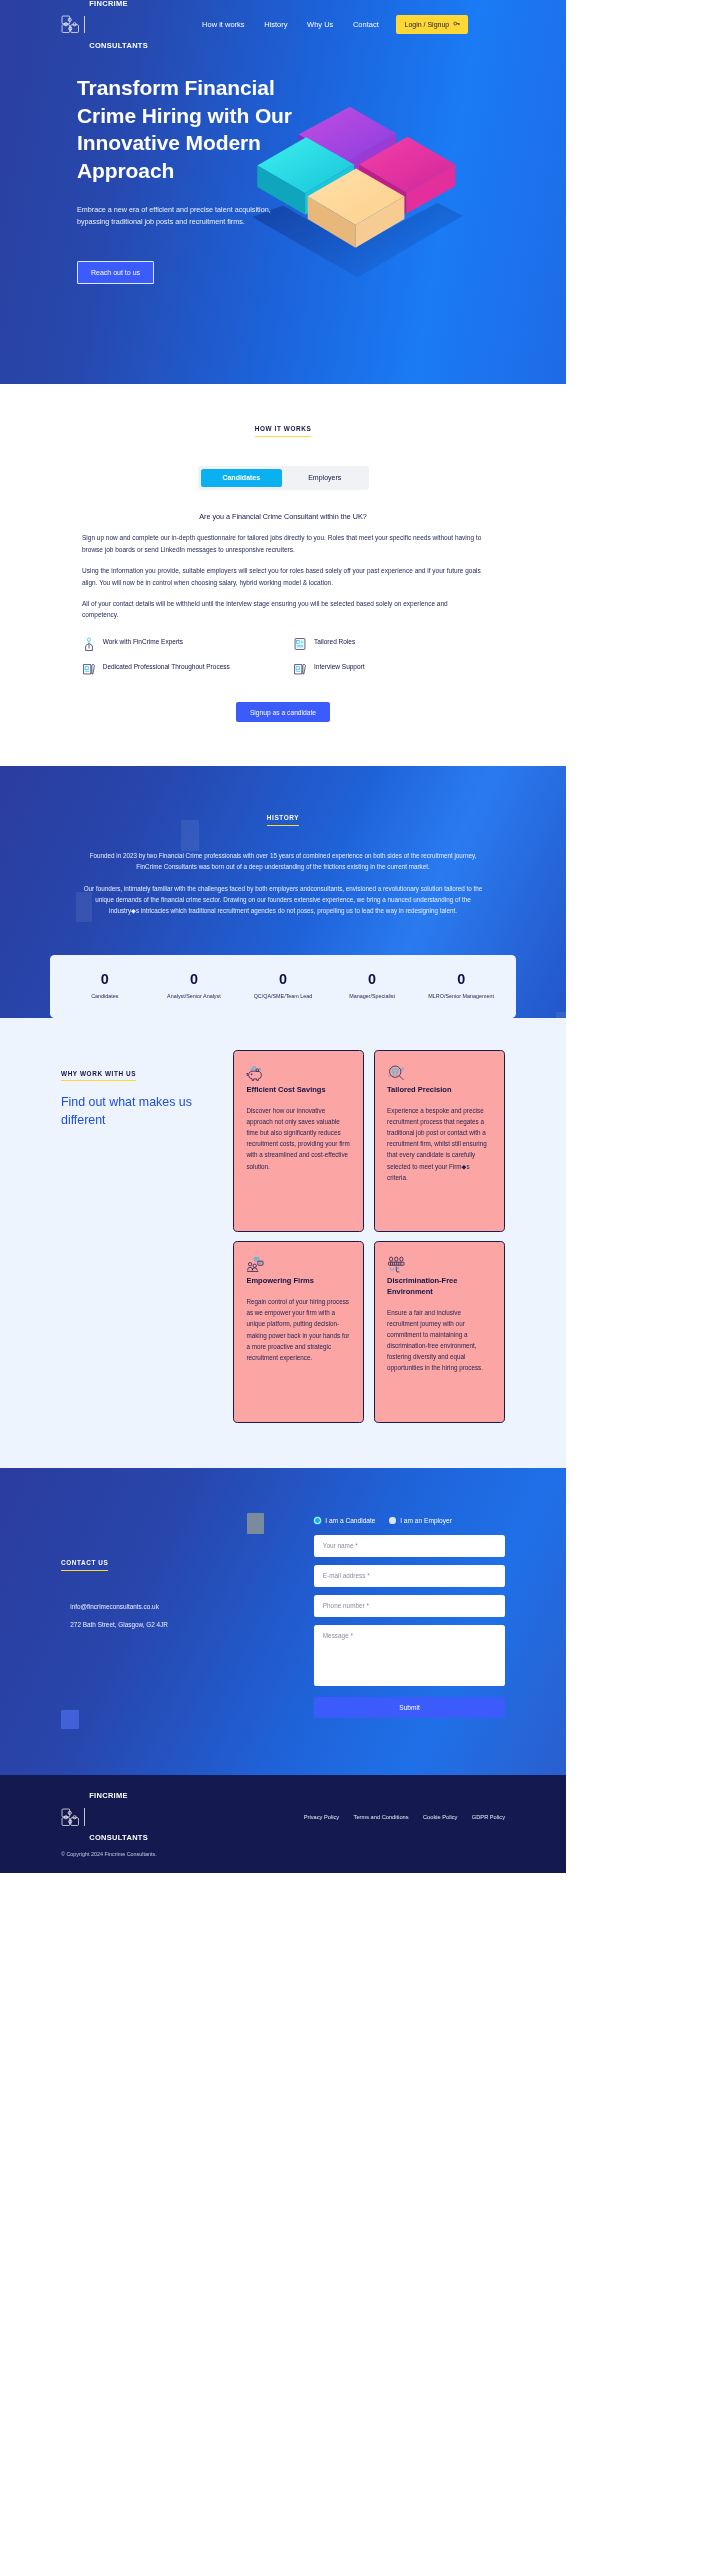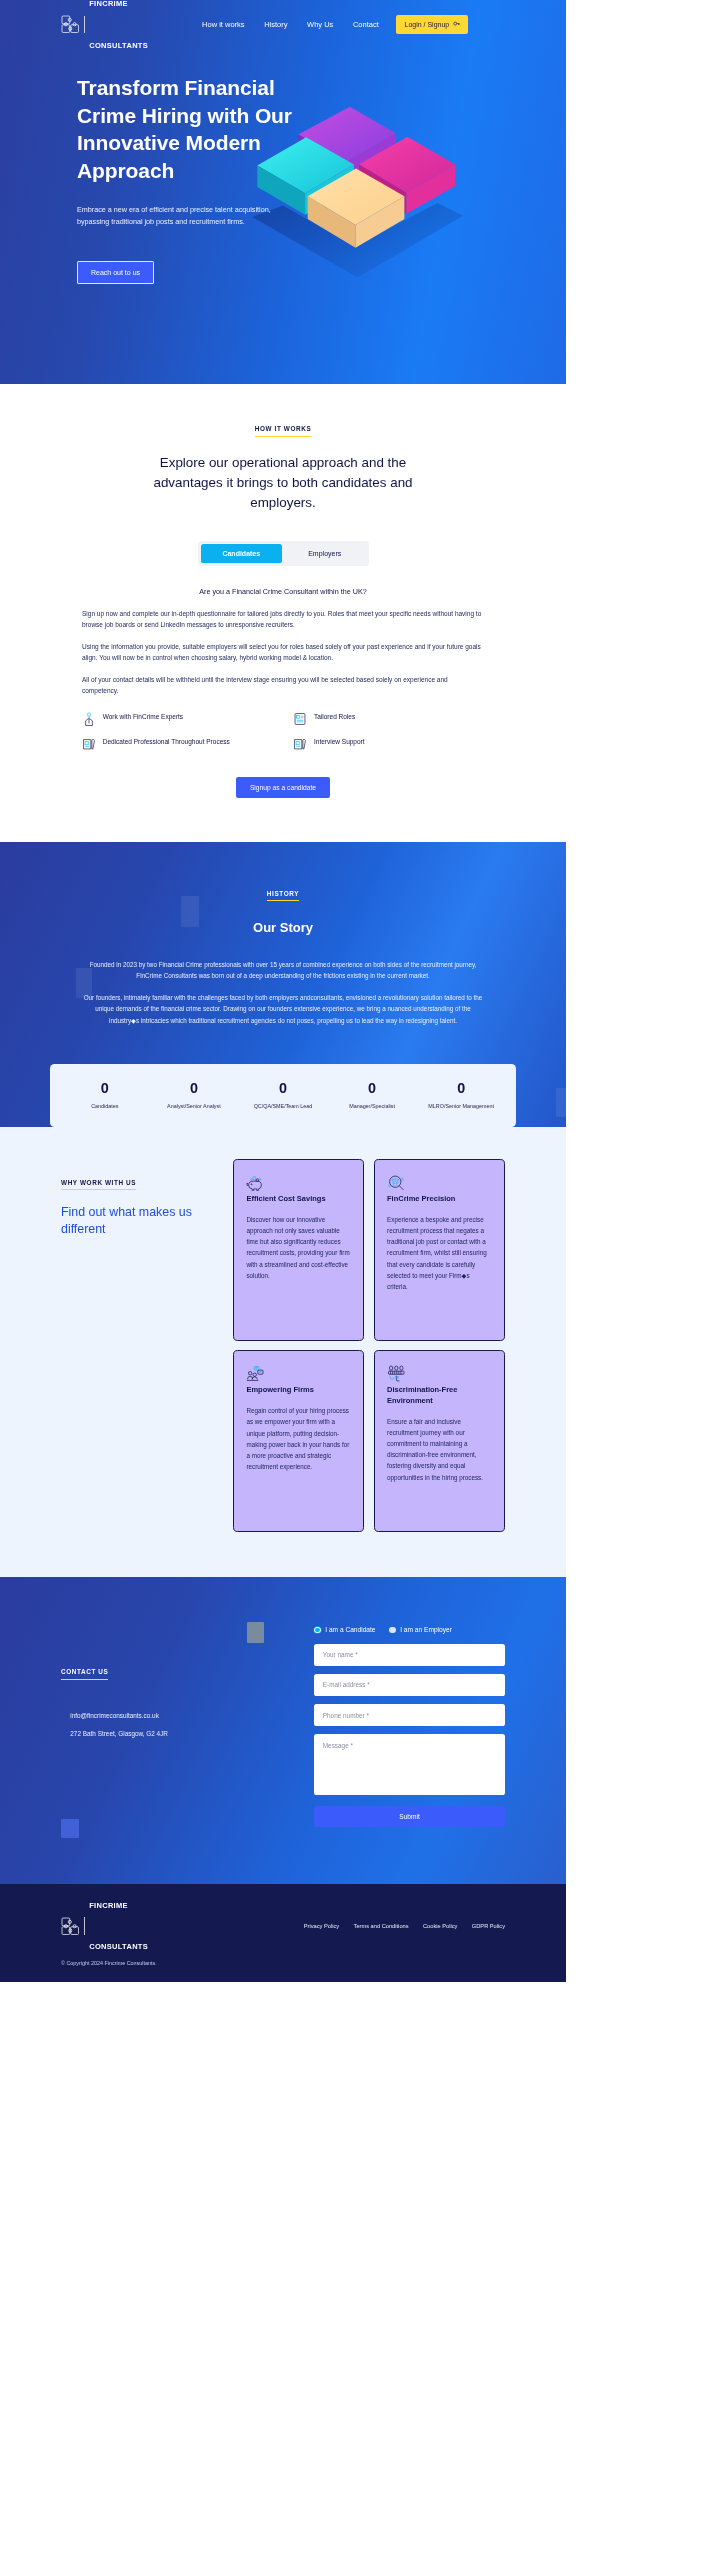--- a/index.html
+++ b/index.html
@@ -203,21 +203,21 @@
   .why-left h2 {
     font-size: 12.4px; font-weight: 400; line-height: 1.38; color: #1d4ed8; margin-top: 13.4px;
   }
   .cards {
     flex: 1;
     display: grid;
     grid-template-columns: 1fr 1fr;
     gap: 9.3px;
   }
   .card {
-    background: #c4b5fd;
+    background: #fca5a5;
     border: 0.5px solid #151a52;
     border-radius: 4.6px;
     padding: 13.4px 12.4px 15.5px 12.4px;
     min-height: 182px;
   }
   .card .ci { width: 18.5px; height: 18.5px; margin-bottom: 13.4px; }
   .card h4 { font-size: 7.5px; font-weight: 700; color: #111445; line-height: 1.42; }
   .card p { font-size: 6.3px; line-height: 1.77; color: #1d2350; margin-top: 9.3px; }
 
   
@@ -377,21 +377,20 @@
 
     <div class="hero-inner">
       <h1>Transform Financial Crime Hiring with Our Innovative Modern Approach</h1>
       <p>Embrace a new era of efficient and precise talent acquisition, bypassing traditional job posts and recruitment firms.</p>
       <button class="hero-cta">Reach out to us</button>
     </div>
   </section>
 
   <section class="how">
     <span class="eyebrow">HOW IT WORKS</span>
-    <h2>Explore our operational approach and the advantages it brings to both candidates and employers.</h2>
 
     <div class="toggle">
       <button class="on">Candidates</button>
       <button>Employers</button>
     </div>
 
     <div class="panel">
       <h3>Are you a Financial Crime Consultant within the UK?</h3>
       <p>Sign up now and complete our in-depth questionnaire for tailored jobs directly to you. Roles that meet your specific needs without having to browse job boards or send LinkedIn messages to unresponsive recruiters.</p>
       <p>Using the information you provide, suitable employers will select you for roles based solely off your past experience and if your future goals align. You will now be in control when choosing salary, hybrid working model &amp; location.</p>
@@ -449,21 +448,20 @@
 
   <section class="history">
     <span class="blk" style="left:181px;top:54px;width:17.5px;height:31px;"></span>
     <span class="blk" style="left:76px;top:126px;width:15.5px;height:30px;"></span>
     <span class="blk" style="left:606px;top:33px;width:15.5px;height:31px;"></span>
     <span class="blk" style="left:618px;top:129px;width:17.5px;height:32px;"></span>
     <span class="blk" style="left:117px;top:242px;width:16.5px;height:30px;"></span>
     <span class="blk" style="left:556px;top:246px;width:15.5px;height:29px;"></span>
 
     <span class="eyebrow">HISTORY</span>
-    <h2>Our Story</h2>
 
     <div class="story">
       <p>Founded in 2023 by two Financial Crime professionals with over 15 years of combined experience on both sides of the recruitment journey, FinCrime Consultants was born out of a deep understanding of the frictions existing in the current market.</p>
       <p>Our founders, intimately familiar with the challenges faced by both employers andconsultants, envisioned a revolutionary solution tailored to the unique demands of the financial crime sector. Drawing on our founders extensive experience, we bring a nuanced understanding of the industry◆s intricacies which traditional recruitment agencies do not poses, propelling us to lead the way in redesigning talent.</p>
     </div>
 
     <div class="stats-band">
       <div class="stats">
         <div class="stat">
           <div class="num">0</div>
@@ -526,21 +524,21 @@
               <circle cx="21" cy="11" r="1.6"></circle>
                 <path d="M19 15h4"></path>
               <circle cx="13" cy="18" r="1.6"></circle>
                 <path d="M11 22h4"></path>
               <circle cx="19" cy="18" r="1.6"></circle>
                 <path d="M17 22h4"></path>
               <path d="M28 8h4M28 10h4M28 12h4M3 22h4M3 24h4"></path>
             </g>
           </svg>
         </span>
-        <h4>FinCrime Precision</h4>
+        <h4>Tailored Precision</h4>
         <p>Experience a bespoke and precise recruitment process that negates a traditional job post or contact with a recruitment firm, whilst still ensuring that every candidate is carefully selected to meet your Firm◆s criteria.</p>
       </div>
 
       <div class="card">
         <span class="ci">
           <svg viewBox="0 0 36 36" width="18.5" height="18.5" fill="none" stroke="#111445" stroke-width="1.4">
             <circle cx="8" cy="16" r="3.3"></circle>
             <path d="M3 28 Q3 22 8 22 Q13 22 13 28"></path>
             <circle cx="17" cy="19" r="3.3"></circle>
             <path d="M12 28 Q12 23 17 23 Q22 23 22 28"></path>

